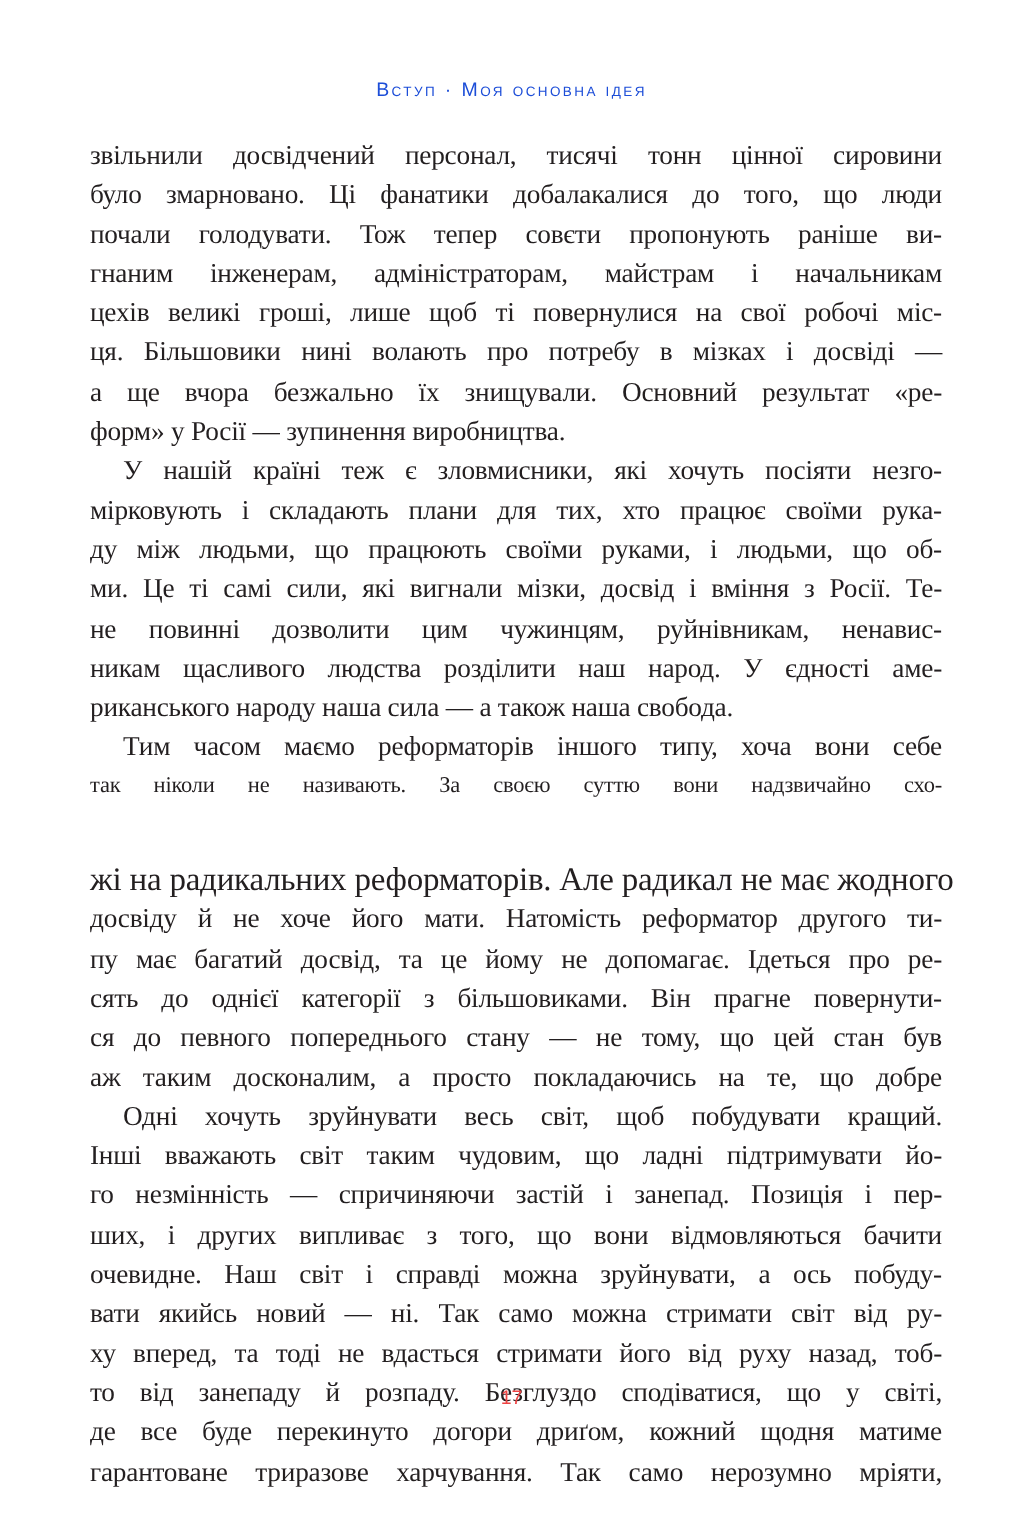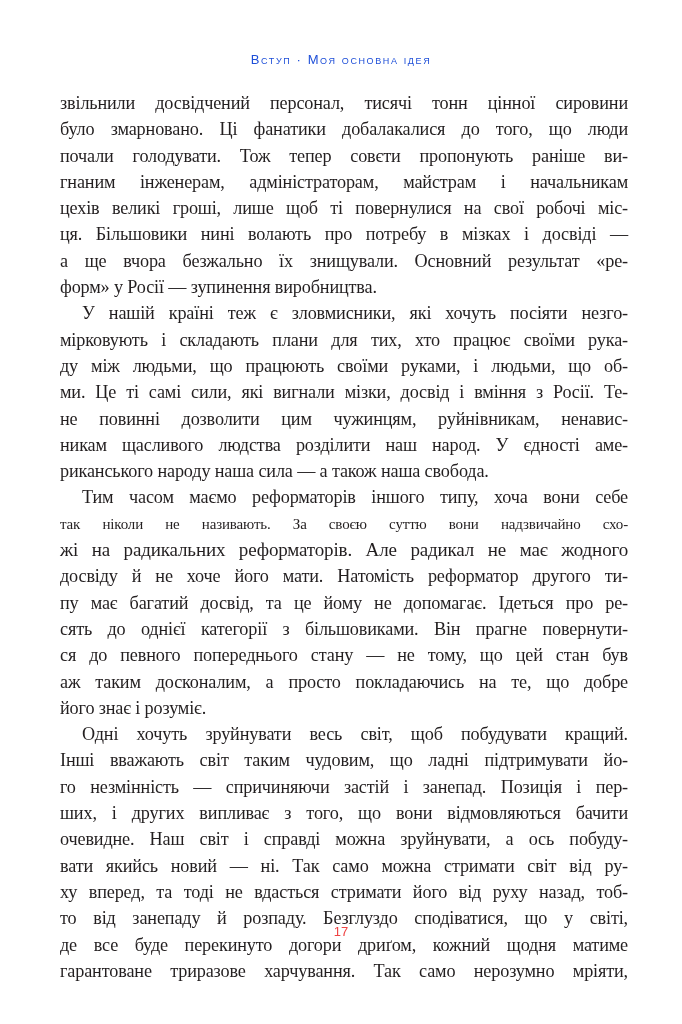--- a/index.html
+++ b/index.html
@@ -87,27 +87,26 @@
     <div class="line" style="white-space: nowrap; font-size: 18.2px;">ду між людьми, що працюють своїми руками, і людьми, що об-</div>
     <div class="line" style="white-space: nowrap; font-size: 18.2px;">ми. Це ті самі сили, які вигнали мізки, досвід і вміння з Росії. Те-</div>
     <div class="line" style="white-space: nowrap; font-size: 18.2px;">не повинні дозволити цим чужинцям, руйнівникам, ненавис-</div>
     <div class="line" style="white-space: nowrap; font-size: 18.2px;">никам щасливого людства розділити наш народ. У єдності аме-</div>
     <div class="line last" style="white-space: nowrap; font-size: 18.2px;">риканського народу наша сила — а також наша свобода.</div>
   </div>
 
   <div>
     <div class="line indent" style="white-space: nowrap; font-size: 18.2px;">Тим часом маємо реформаторів іншого типу, хоча вони себе</div>
     <div class="line" style="white-space: nowrap; font-size: 15px;">так ніколи не називають. За своєю суттю вони надзвичайно схо-</div>
-    <div class="line" style="white-space: nowrap; font-size: 19px;">жі на радикальних реформаторів. Але радикал не має жодного</div>
+    <div class="line" style="white-space: nowrap; font-size: 22px; margin-top: 36px;">жі на радикальних реформаторів. Але радикал не має жодного</div>
     <div class="line" style="white-space: nowrap; font-size: 18.2px;">досвіду й не хоче його мати. Натомість реформатор другого ти-</div>
     <div class="line" style="white-space: nowrap; font-size: 18.2px;">пу має багатий досвід, та це йому не допомагає. Ідеться про ре-</div>
     <div class="line" style="white-space: nowrap; font-size: 18.2px;">сять до однієї категорії з більшовиками. Він прагне повернути-</div>
     <div class="line" style="white-space: nowrap; font-size: 18.2px;">ся до певного попереднього стану — не тому, що цей стан був</div>
     <div class="line" style="white-space: nowrap; font-size: 18.2px;">аж таким досконалим, а просто покладаючись на те, що добре</div>
-    <div class="line last" style="white-space: nowrap; font-size: 18.2px;">його знає і розуміє.</div>
   </div>
 
   <div>
     <div class="line indent" style="white-space: nowrap; font-size: 18.2px;">Одні хочуть зруйнувати весь світ, щоб побудувати кращий.</div>
     <div class="line" style="white-space: nowrap; font-size: 18.2px;">Інші вважають світ таким чудовим, що ладні підтримувати йо-</div>
     <div class="line" style="white-space: nowrap; font-size: 18.2px;">го незмінність — спричиняючи застій і занепад. Позиція і пер-</div>
     <div class="line" style="white-space: nowrap; font-size: 18.2px;">ших, і других випливає з того, що вони відмовляються бачити</div>
     <div class="line" style="white-space: nowrap; font-size: 18.2px;">очевидне. Наш світ і справді можна зруйнувати, а ось побуду-</div>
     <div class="line" style="white-space: nowrap; font-size: 18.2px;">вати якийсь новий — ні. Так само можна стримати світ від ру-</div>
     <div class="line" style="white-space: nowrap; font-size: 18.2px;">ху вперед, та тоді не вдасться стримати його від руху назад, тоб-</div>

